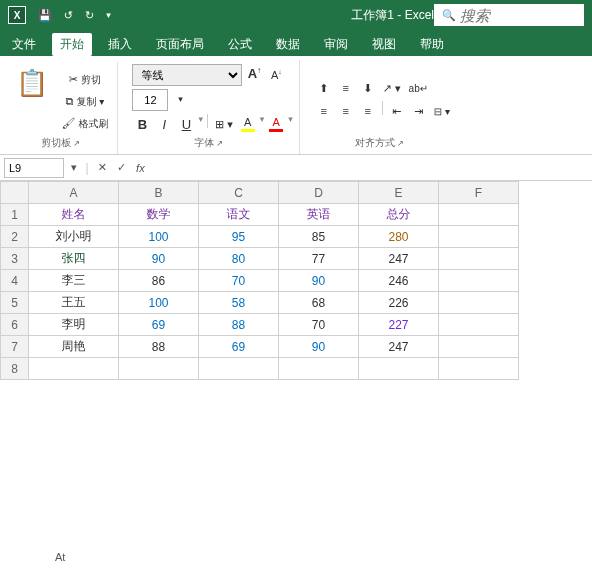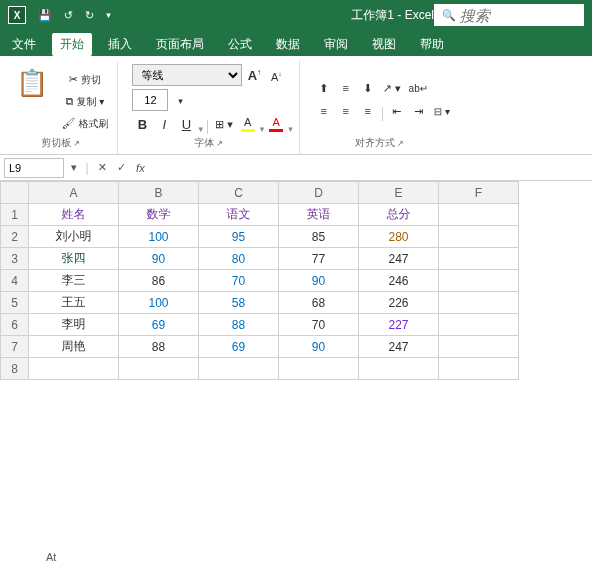--- a/index.html
+++ b/index.html
@@ -57,21 +57,21 @@
     }
     .ribbon-group:last-child { border-right: none; }
     .ribbon-group-label {
       font-size: 10px;
       color: #666;
       margin-top: 2px;
       display: flex;
       align-items: center;
       gap: 2px;
     }
-    .ribbon-row { display: flex; align-items: flex-end; gap: 2px; padding-left: 8px; }
+    .ribbon-row { display: flex; align-items: flex-start; gap: 2px; padding-left: 8px; }
     .paste-btn { display: flex; flex-direction: column; align-items: center; padding: 4px 6px; cursor: pointer; border: none; background: transparent; }
     .font-selector { height: 22px; width: 110px; border: 1px solid #aeaeae; font-size: 11px; padding: 0 4px; }
     .font-size-selector { height: 22px; width: 36px; border: 1px solid #aeaeae; font-size: 11px; padding: 0 2px; text-align: center; }
     .bold-btn { font-weight: bold; min-width: 20px; height: 20px; }
     .italic-btn { font-style: italic; min-width: 20px; height: 20px; }
     .underline-btn { text-decoration: underline; min-width: 20px; height: 20px; }
     .small-ribbon-btn { border: none; background: transparent; cursor: pointer; padding: 1px 3px; font-size: 11px; border-radius: 2px; color: #333; height: 20px; min-width: 20px; }
 
     
     .formula-bar {
@@ -370,15 +370,15 @@
             <td class="cell" style="color: rgb(51, 51, 51);"></td>
             <td class="cell" style="color: rgb(51, 51, 51);"></td>
             <td class="cell" style="color: rgb(51, 51, 51);"></td>
             <td class="cell" style="color: rgb(51, 51, 51);"></td>
             <td class="cell" style="color: rgb(51, 51, 51);"></td>
           </tr>
         </tbody>
     </table>
   </div>
 
-  <div style="position:absolute; bottom:8px; left:46px; font-size:11px; color:#555;">At</div>
+  <div style="position:absolute; bottom:8px; left:55px; font-size:11px; color:#555;">At</div>
 
 </div>
 
 </body></html>

